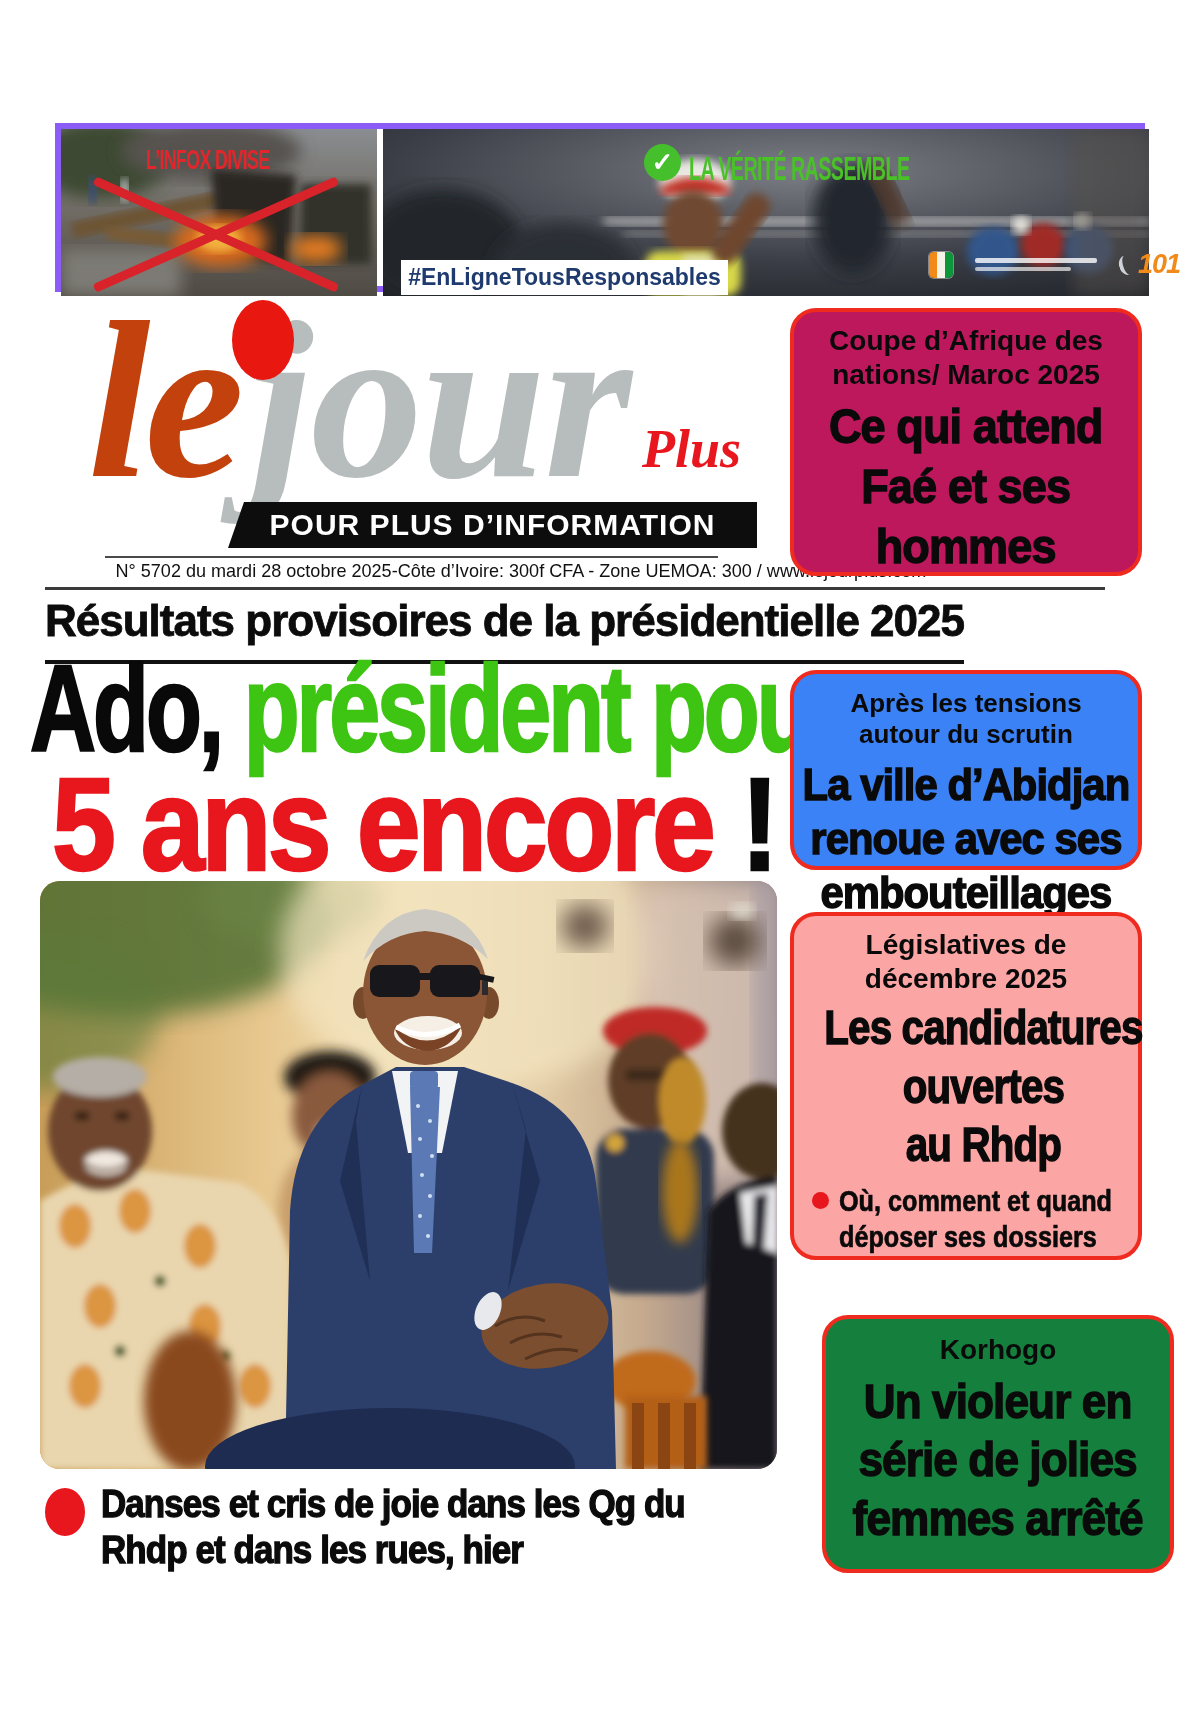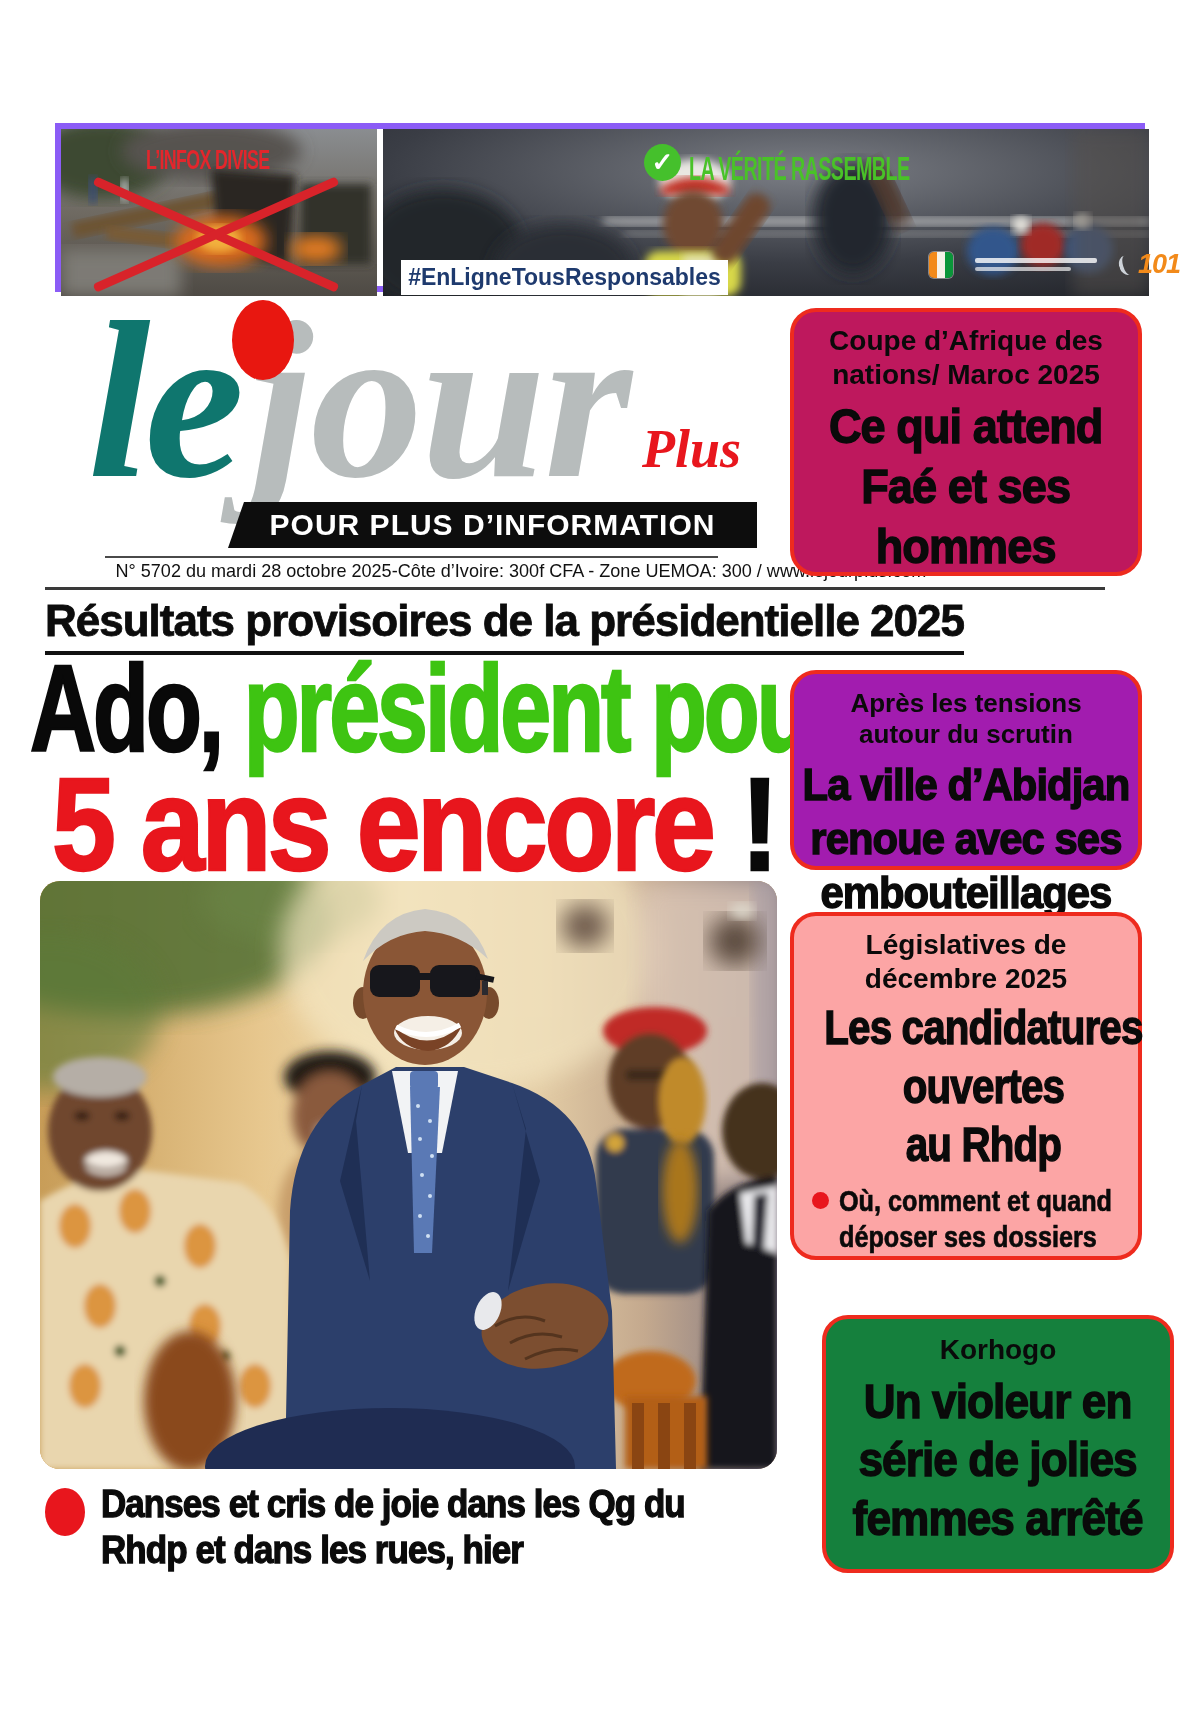--- a/index.html
+++ b/index.html
@@ -27,38 +27,38 @@
         box-shadow:0 0 0 1px rgba(255,255,255,.4);}
   .gov-lines{display:flex;flex-direction:column;gap:4px;}
   .gov-lines i{display:block;height:5px;width:122px;background:rgba(255,255,255,.8);border-radius:2px;}
   .gov-lines i:last-child{width:96px;height:4px;background:rgba(255,255,255,.65);}
   .hotline{display:flex;align-items:center;gap:3px;}
   .hook{width:12px;height:20px;border-left:4px solid #cdd2d8;border-radius:50%;transform:rotate(-16deg);}
   .hotline b{font-size:27px;font-weight:bold;font-style:italic;color:#f28a1a;letter-spacing:-1px;}
 
   
   .logo-le{position:absolute;left:88px;top:288px;font-family:"Liberation Serif",serif;
-           font-style:italic;font-weight:bold;font-size:225px;line-height:1;color:#0f766e;letter-spacing:-6px;}
+           font-style:italic;font-weight:bold;font-size:225px;line-height:1;color:#c2410c;letter-spacing:-6px;}
   .logo-jour{position:absolute;left:250px;top:288px;font-family:"Liberation Serif",serif;
            font-style:italic;font-weight:bold;font-size:225px;line-height:1;color:#b7bcbc;letter-spacing:-2px;}
   .logo-dot{position:absolute;left:232px;top:300px;width:62px;height:80px;border-radius:50%;background:#e81710;}
   .logo-plus{position:absolute;left:642px;top:418px;font-family:"Liberation Serif",serif;
            font-style:italic;font-weight:bold;font-size:54px;color:#e8161d;}
   .tagbar{position:absolute;left:228px;top:502px;width:529px;height:46px;background:#0d0d0d;
           clip-path:polygon(16px 0,100% 0,100% 100%,0 100%);color:#fff;font-size:30px;font-weight:bold;
           letter-spacing:1px;text-align:center;line-height:46px;}
   .ruleA{position:absolute;left:105px;top:556px;width:613px;height:2px;background:#4a4a4a;}
   .ruleB{position:absolute;left:45px;top:587px;width:1060px;height:3px;background:#3a3a3a;}
   .edition{position:absolute;left:100px;top:560px;width:620px;text-align:center;font-size:19px;
            color:#111;transform:scaleX(.95);transform-origin:center top;white-space:pre;}
 
   
   .kicker{position:absolute;left:45px;top:596px;}
   .kicker span{display:inline-block;white-space:pre;font-size:44px;font-weight:bold;color:#0c0c0c;
-           letter-spacing:-1px;-webkit-text-stroke:.8px currentColor;border-bottom:4px solid #111;padding-bottom:5px;}
+           letter-spacing:-1px;-webkit-text-stroke:.8px currentColor;border-bottom:4px solid #111;padding-bottom:14px;}
   .hl{font-weight:bold;letter-spacing:-4px;line-height:.98;white-space:pre;}
   .hl1{position:absolute;left:30px;top:650px;font-size:122px;transform:scaleX(.75);transform-origin:left top;}
   .hl2{position:absolute;left:52px;top:760px;font-size:132px;transform:scaleX(.87);transform-origin:left top;}
   .hl span{-webkit-text-stroke:2.5px currentColor;}
   .ink{color:#090909;} .grn{color:#3ec412;} .red{color:#e8161d;}
 
   
   .photo{position:absolute;left:40px;top:881px;width:737px;height:588px;border-radius:20px;overflow:hidden;background:#d9b06b;}
   .photo svg{display:block;}
 
@@ -69,21 +69,21 @@
             -webkit-text-stroke:1.3px currentColor;white-space:pre;display:inline-block;
             transform:scaleX(.92);transform-origin:left top;}
 
   
   .sbox{position:absolute;left:790px;width:352px;border:4px solid #ee2b1e;border-radius:26px;
         box-sizing:border-box;text-align:center;}
   .sbox .kick{font-size:28px;font-weight:bold;line-height:1.2;color:#0a0a0a;white-space:pre;display:inline-block;}
   .sbox .title{font-size:48px;font-weight:bold;line-height:1.22;letter-spacing:-1px;color:#0a0a0a;
         -webkit-text-stroke:1.4px currentColor;white-space:pre;display:inline-block;transform-origin:center top;}
   .box1{top:308px;height:268px;background:#be185d;}
-  .box2{top:670px;height:200px;background:#a21caf;}
+  .box2{top:670px;height:200px;background:#3b82f6;}
   .box3{top:912px;height:348px;background:#fca5a5;}
   .box4{top:1315px;height:258px;background:#15803d;margin-left:32px;}
   .box1 .kick{margin-top:12px;} .box1 .title{font-size:49px;transform:scaleX(.92);margin-top:6px;}
   .box2 .kick{margin-top:14px;font-size:26px;} .box2 .title{font-size:44px;transform:scaleX(.95);margin-top:8px;}
   .box3 .kick{margin-top:12px;} .box3 .title{transform:scaleX(.84);margin-top:4px;}
   .box4 .kick{margin-top:14px;} .box4 .title{transform:scaleX(.92);margin-top:6px;}
   .brow{display:flex;gap:10px;text-align:left;padding:0 18px;margin-top:8px;align-items:flex-start;}
   .bdot{width:17px;height:17px;border-radius:50%;background:#e8161d;flex:0 0 auto;margin-top:9px;}
   .btext{font-size:30px;font-weight:bold;line-height:1.2;color:#0a0a0a;-webkit-text-stroke:.7px currentColor;
          white-space:pre;display:inline-block;transform:scaleX(.84);transform-origin:left top;}

